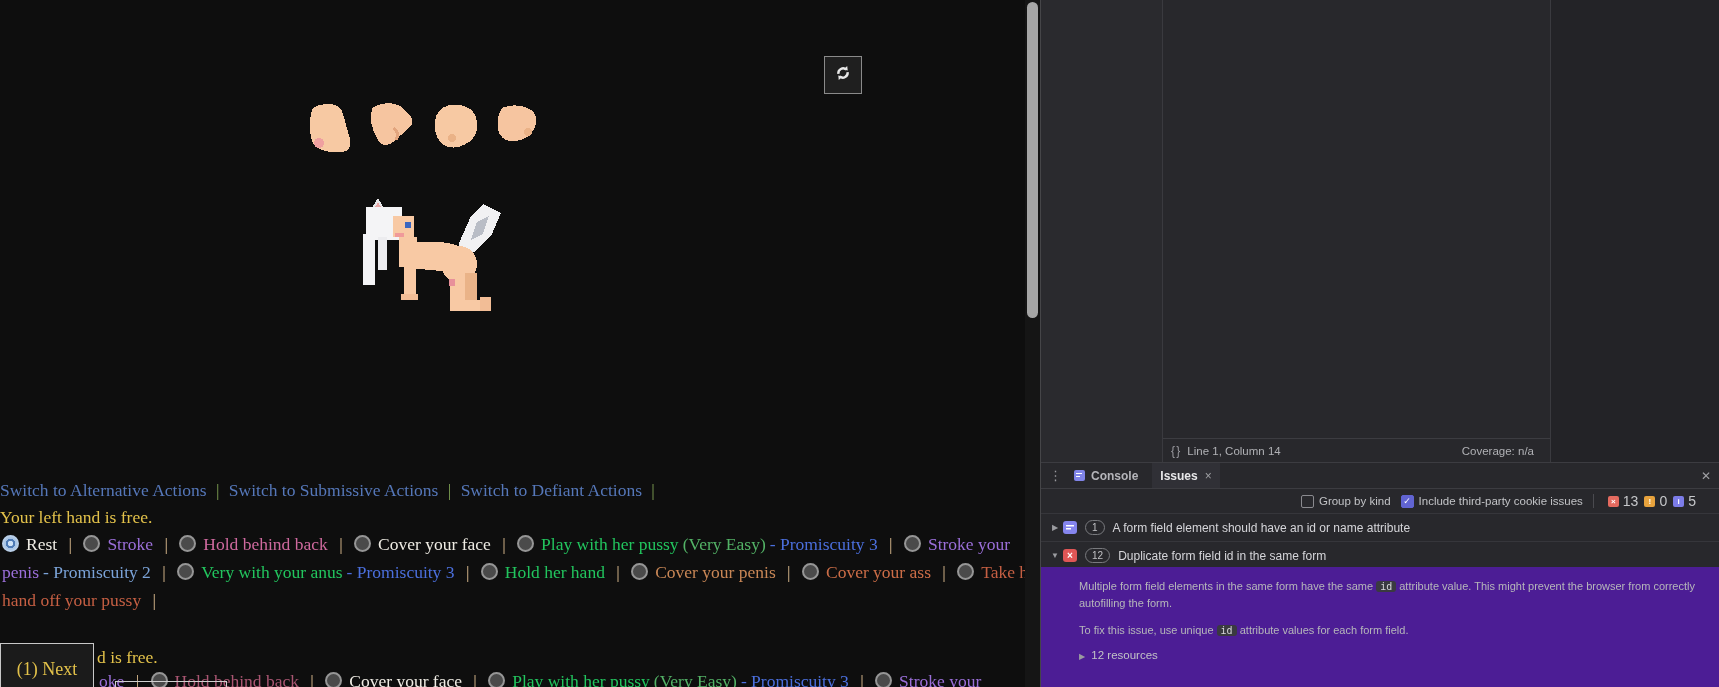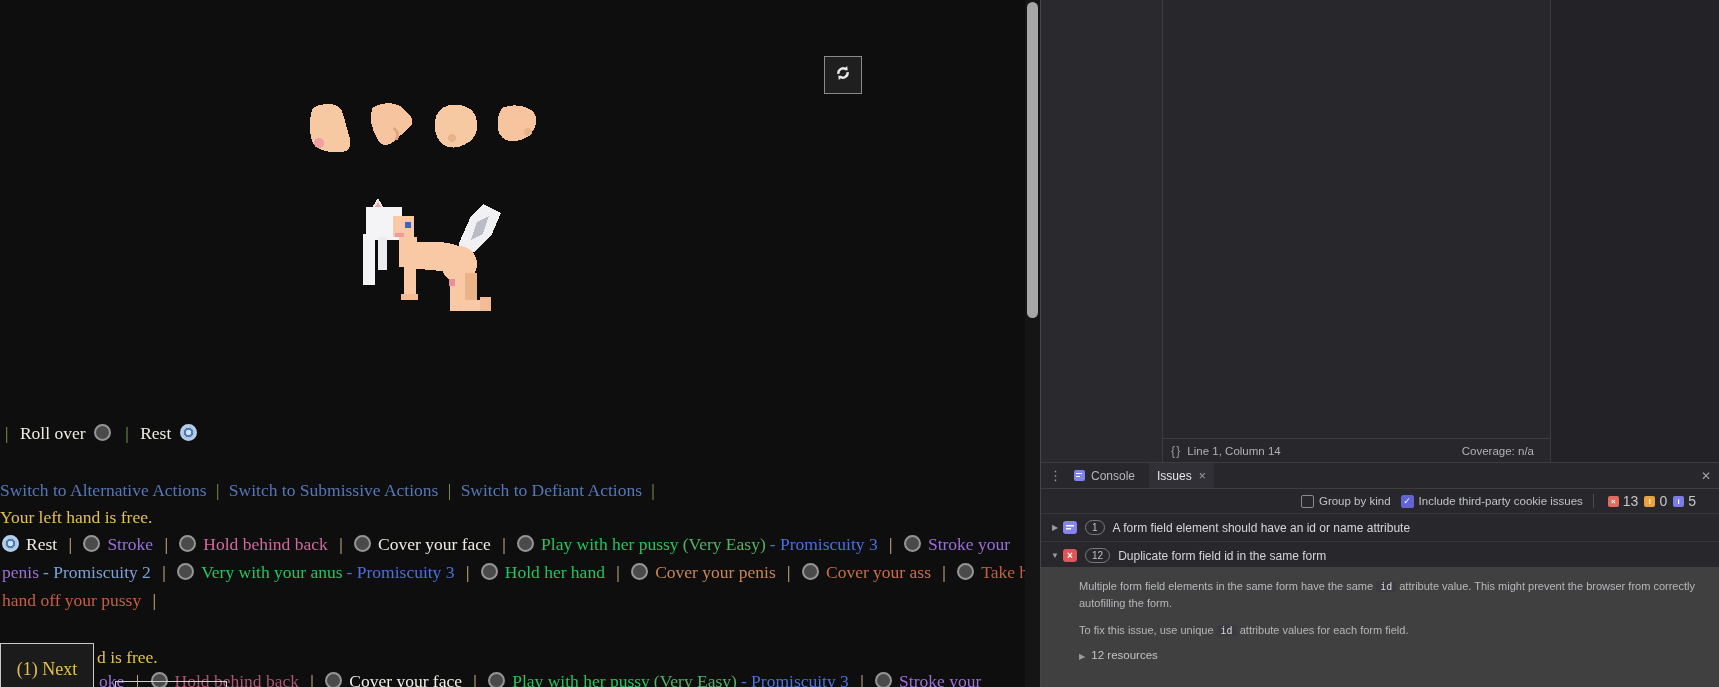--- a/index.html
+++ b/index.html
@@ -45,21 +45,21 @@
   #dt-statusbar .braces{font-size:12px;color:#9a9aa0;margin-right:8px;letter-spacing:-1px;}
   #dt-statusbar .grow{flex:1;}
   #dt-rightpane{left:509px;top:0;width:170px;height:462px;background:#232327;border-left:1px solid #3a3a3f;}
   #dt-drawer{position:absolute;left:0;top:462px;width:679px;bottom:0;background:#28282c;
          border-top:1px solid #3c3c41;}
   #dt-tabbar{height:25px;border-bottom:1px solid #3c3c41;display:flex;align-items:center;}
   .kebab{color:#9a9aa0;font-size:13px;margin-left:8px;cursor:pointer;}
   .console-icon{width:11px;height:11px;border-radius:2px;background:#8084e8;margin-left:12px;
          background-image:linear-gradient(#fff 0 0),linear-gradient(#fff 0 0);
          background-size:6px 1px,4px 1px;background-position:2px 3px,2px 6px;background-repeat:no-repeat;}
-  .tab-label{color:#b5b5ba;margin-left:6px;cursor:pointer;}
+  .tab-label{color:#b5b5ba;margin-left:6px;cursor:pointer;font-weight:bold;}
   .dt-tab-active{display:flex;align-items:center;height:100%;margin-left:14px;padding:0 8px;
          background:#303036;cursor:pointer;}
   .dt-tab-active .tab-label{color:#e8e8ea;margin-left:0;}
   .tab-x{color:#9fa0a4;font-size:12px;margin-left:7px;cursor:pointer;}
   .tabbar-spacer{flex:1;}
   .drawer-close{color:#a0a1a5;font-size:12px;margin-right:9px;cursor:pointer;}
   #dt-toolbar{height:24px;border-bottom:1px solid #36363b;display:flex;align-items:center;
          justify-content:flex-end;padding-right:24px;font-size:11.5px;color:#c2c3c6;}
   .cbx{display:inline-block;width:11px;height:11px;border:1px solid #8a8a8f;border-radius:2px;
          margin:0 5px 0 10px;vertical-align:-2px;cursor:pointer;background:transparent;
@@ -73,21 +73,21 @@
          border-bottom:1px solid #36363b;cursor:pointer;background:#28282c;}
   .tri{font-size:8px;color:#9b9ca0;width:12px;text-align:center;}
   .kind-icon{width:14px;height:13px;border-radius:3px;margin:0 2px 0 2px;display:flex;
          align-items:center;justify-content:center;font-size:10px;color:#fff;line-height:1;}
   .kind-info{background:#8585ee;background-image:linear-gradient(#fff 0 0),linear-gradient(#fff 0 0);
          background-size:8px 1.5px,5px 1.5px;background-position:3px 4px,3px 7px;background-repeat:no-repeat;}
   .kind-error{background:#e05656;font-weight:bold;}
   .pill{border:1px solid #797a7e;border-radius:9px;padding:0 6px;font-size:10px;color:#c0c1c4;
          line-height:13px;margin:0 8px 0 6px;}
   .issue-title{color:#d6d6da;font-size:12px;}
-  #issue-body{padding:11px 4px 0 38px;background:#404040;position:absolute;left:0;right:0;bottom:0;
+  #issue-body{padding:11px 4px 0 38px;background:#4c1d95;position:absolute;left:0;right:0;bottom:0;
          top:104px;}
   #issue-body p{width:645px;font-size:11px;line-height:17px;color:#b6b7ba;margin:0 0 10px;}
   #issue-body code{font-family:"DejaVu Sans Mono",monospace;font-size:10px;background:#3a3a40;
          color:#d8d8dc;padding:0 4px;border-radius:3px;}
   .affected{font-size:9.5px;font-weight:bold;color:#9a9b9f;letter-spacing:0.6px;margin:10px 0 20px;}
   .resources{font-size:11.5px;color:#c2c3c6;cursor:pointer;}
   .resources .tri{font-size:8px;margin-right:3px;}
 </style>
 </head>
 <body>
@@ -134,28 +134,20 @@
       <ellipse cx="37" cy="22" rx="6" ry="6" fill="#f8c9a4"></ellipse>
       <rect x="18.5" y="22" width="4" height="11" fill="#f8c9a4"></rect>
       <rect x="17.8" y="32" width="5.5" height="2" fill="#f2bd96"></rect>
       <rect x="39" y="25" width="4" height="9" fill="#eab388"></rect>
       <rect x="34" y="24" width="5" height="11" fill="#f8c9a4"></rect>
       <rect x="34" y="34" width="12" height="3.6" fill="#f8c9a4"></rect>
       <rect x="44" y="33" width="3.5" height="4.6" fill="#f2bd96"></rect>
       <rect x="33.6" y="27" width="2.2" height="2.2" fill="#e8909a"></rect>
     </svg>
 
-    <div class="gline" style="top:420px">
-      <span class="sep-green">|</span>
-      <span class="seg c-white">Roll over</span>
-      <span class="radio"></span>
-      <span class="sep-green">|</span>
-      <span class="seg c-white">Rest</span>
-      <span class="radio sel"></span>
-    </div>
 
     <div class="gline" style="top:477px">
       <a class="glink">Switch to Alternative Actions</a>
       <span class="sep-green">|</span>
       <a class="glink">Switch to Submissive Actions</a>
       <span class="sep-green">|</span>
       <a class="glink">Switch to Defiant Actions</a>
       <span class="sep-green">|</span>
     </div>
 

